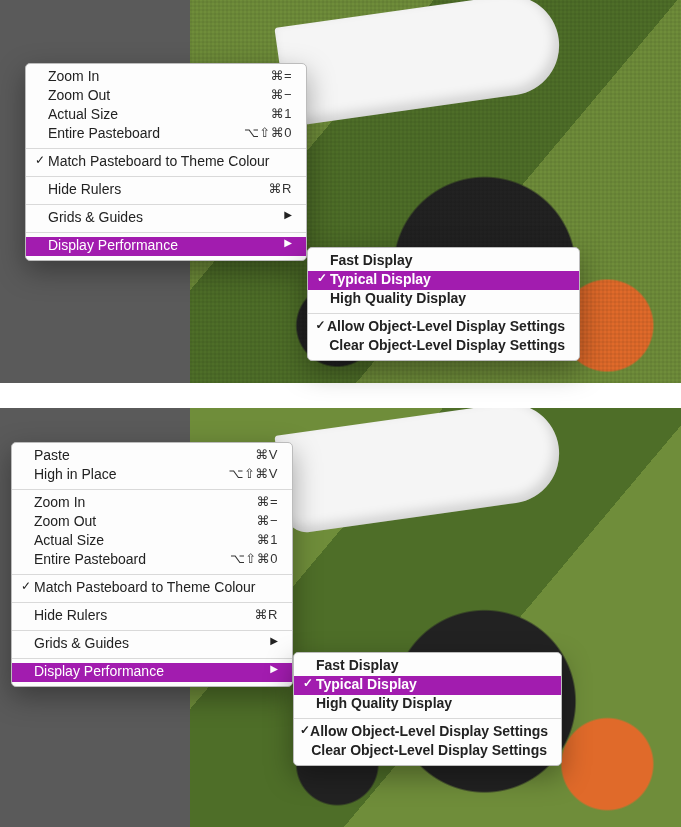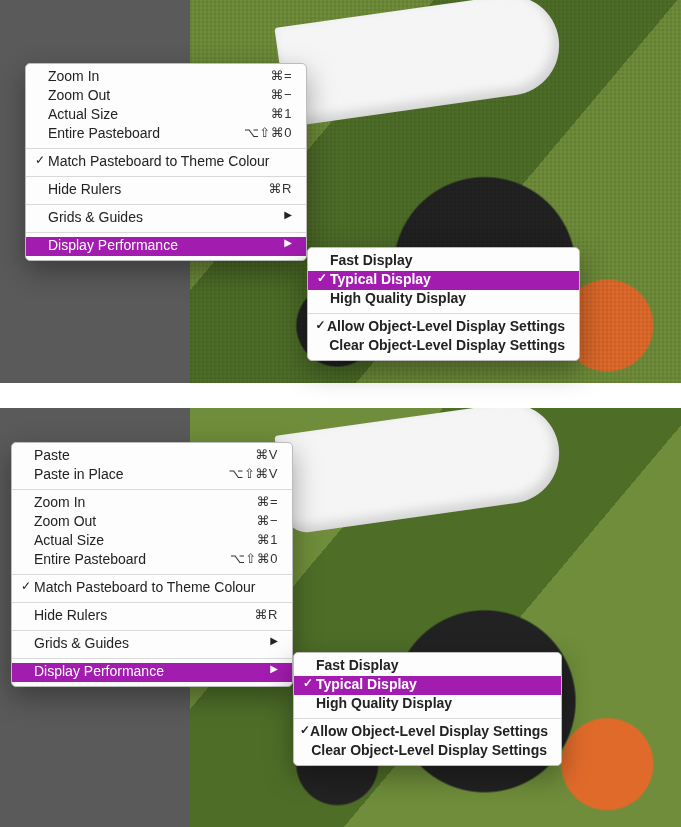--- a/index.html
+++ b/index.html
@@ -198,21 +198,21 @@
 
 <div class="menu" style="left:11px; top:442px; width:282px;">
 
   <div class="menu-item">
     <span class="check"></span>
     <span class="label">Paste</span>
     <span class="shortcut">⌘V</span>
   </div>
   <div class="menu-item">
     <span class="check"></span>
-    <span class="label">Paste in Place</span>
+    <span class="label">High in Place</span>
     <span class="shortcut">⌥⇧⌘V</span>
   </div>
 
   <div class="menu-sep"></div>
 
   <div class="menu-item">
     <span class="check"></span>
     <span class="label">Zoom In</span>
     <span class="shortcut">⌘=</span>
   </div>

